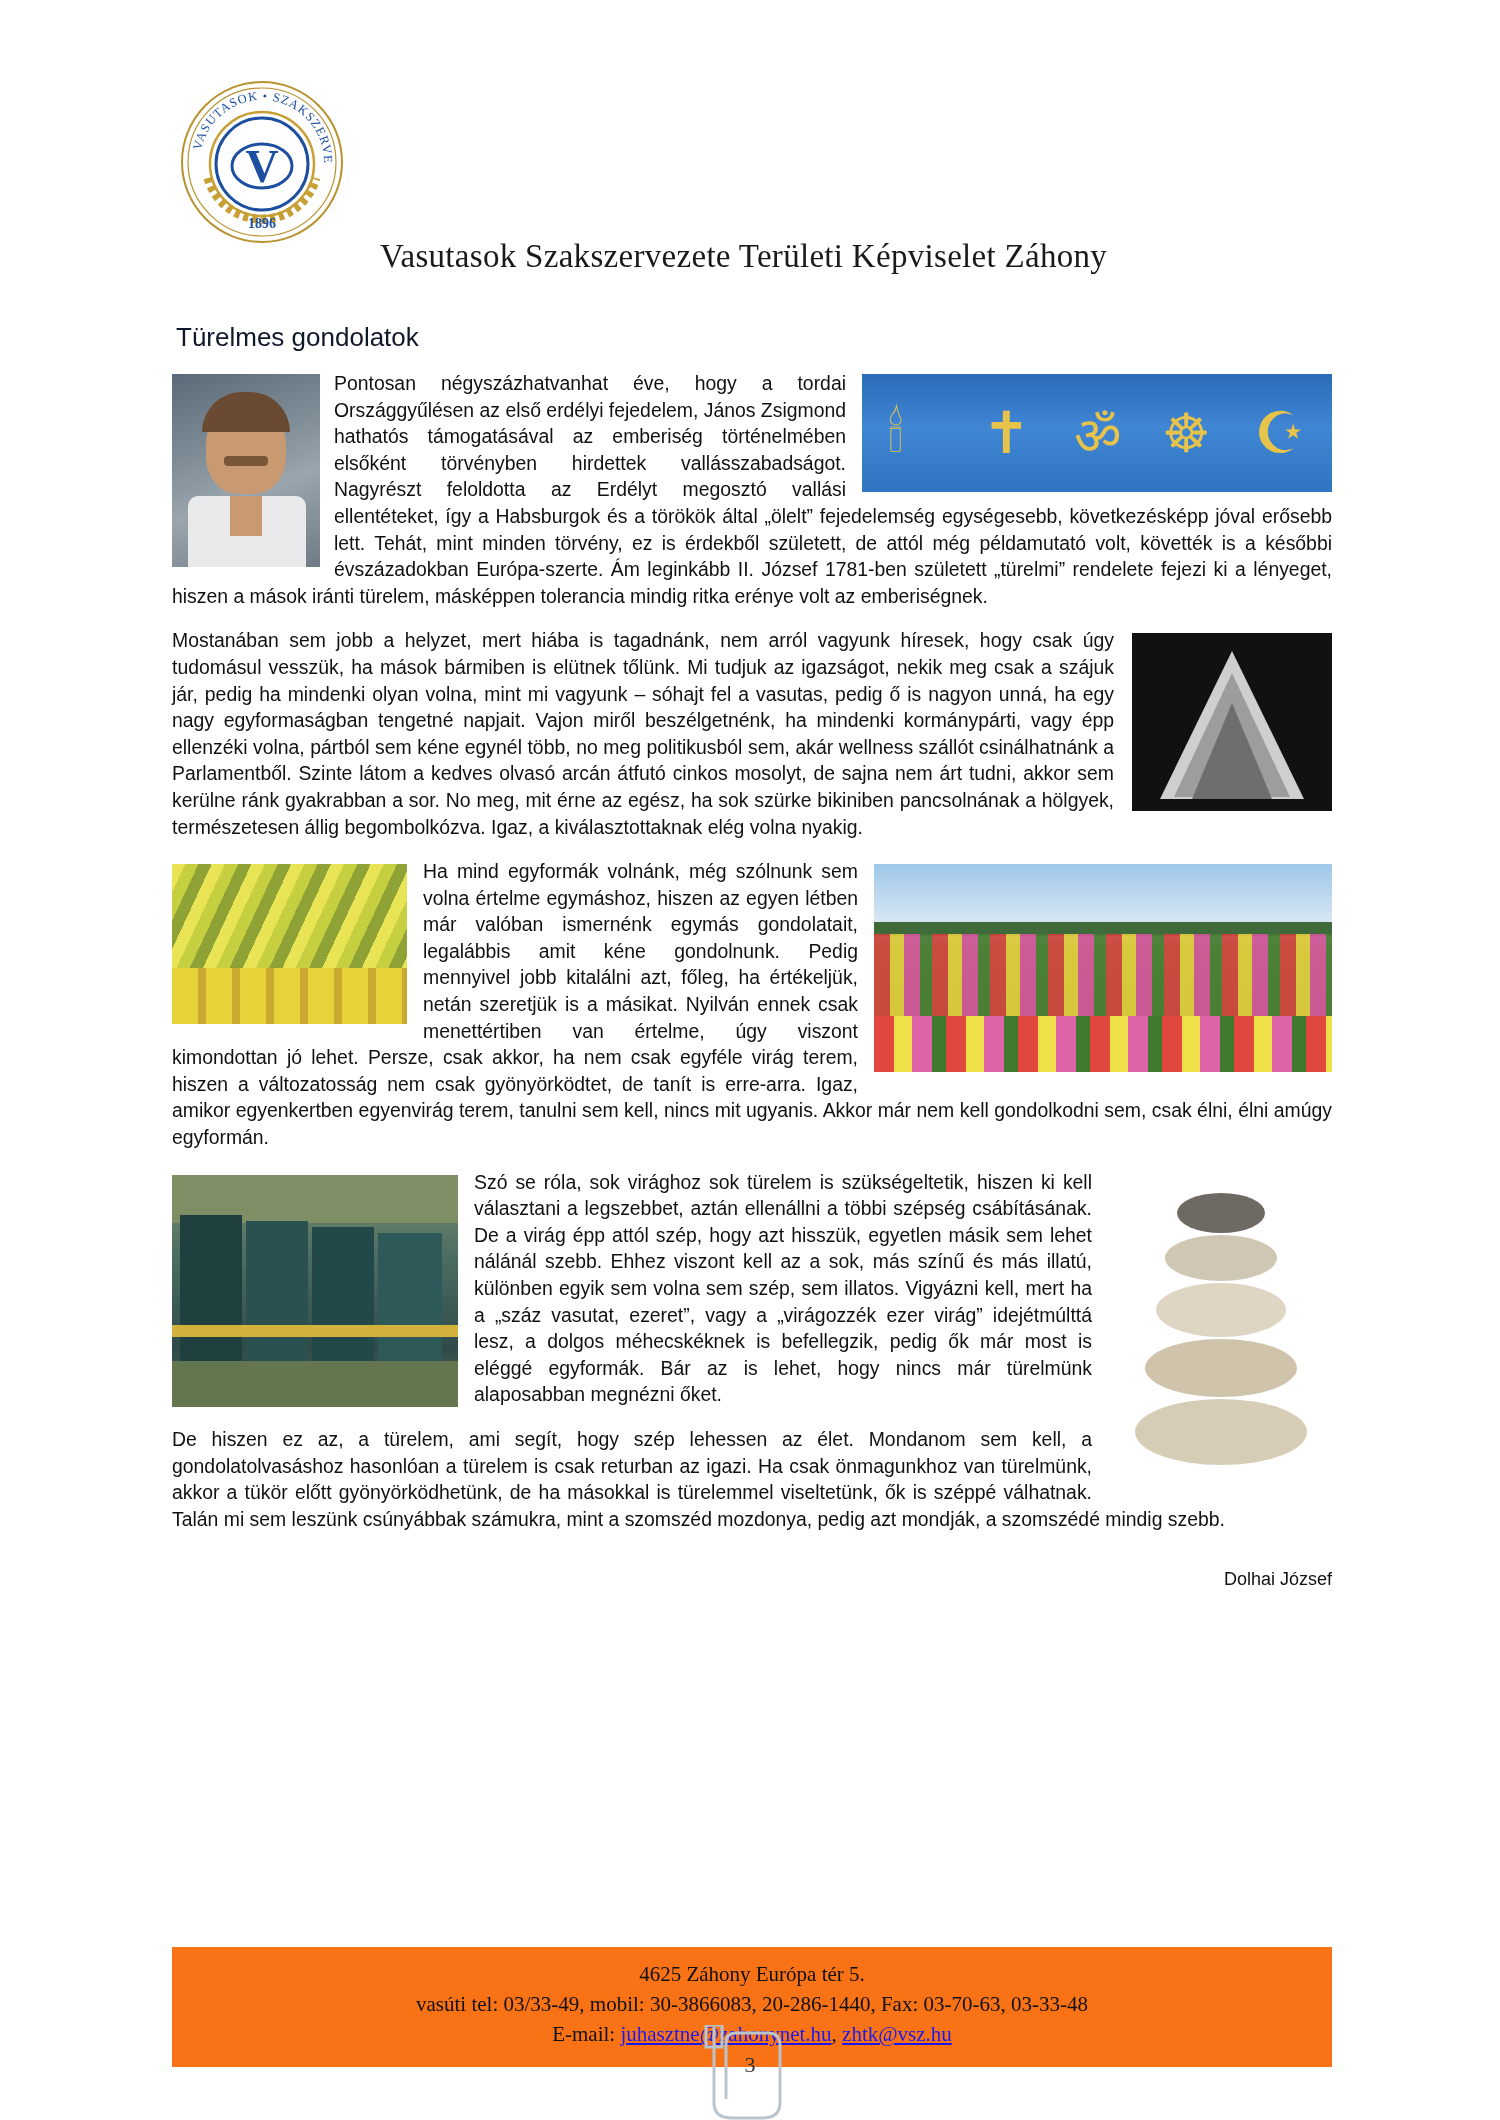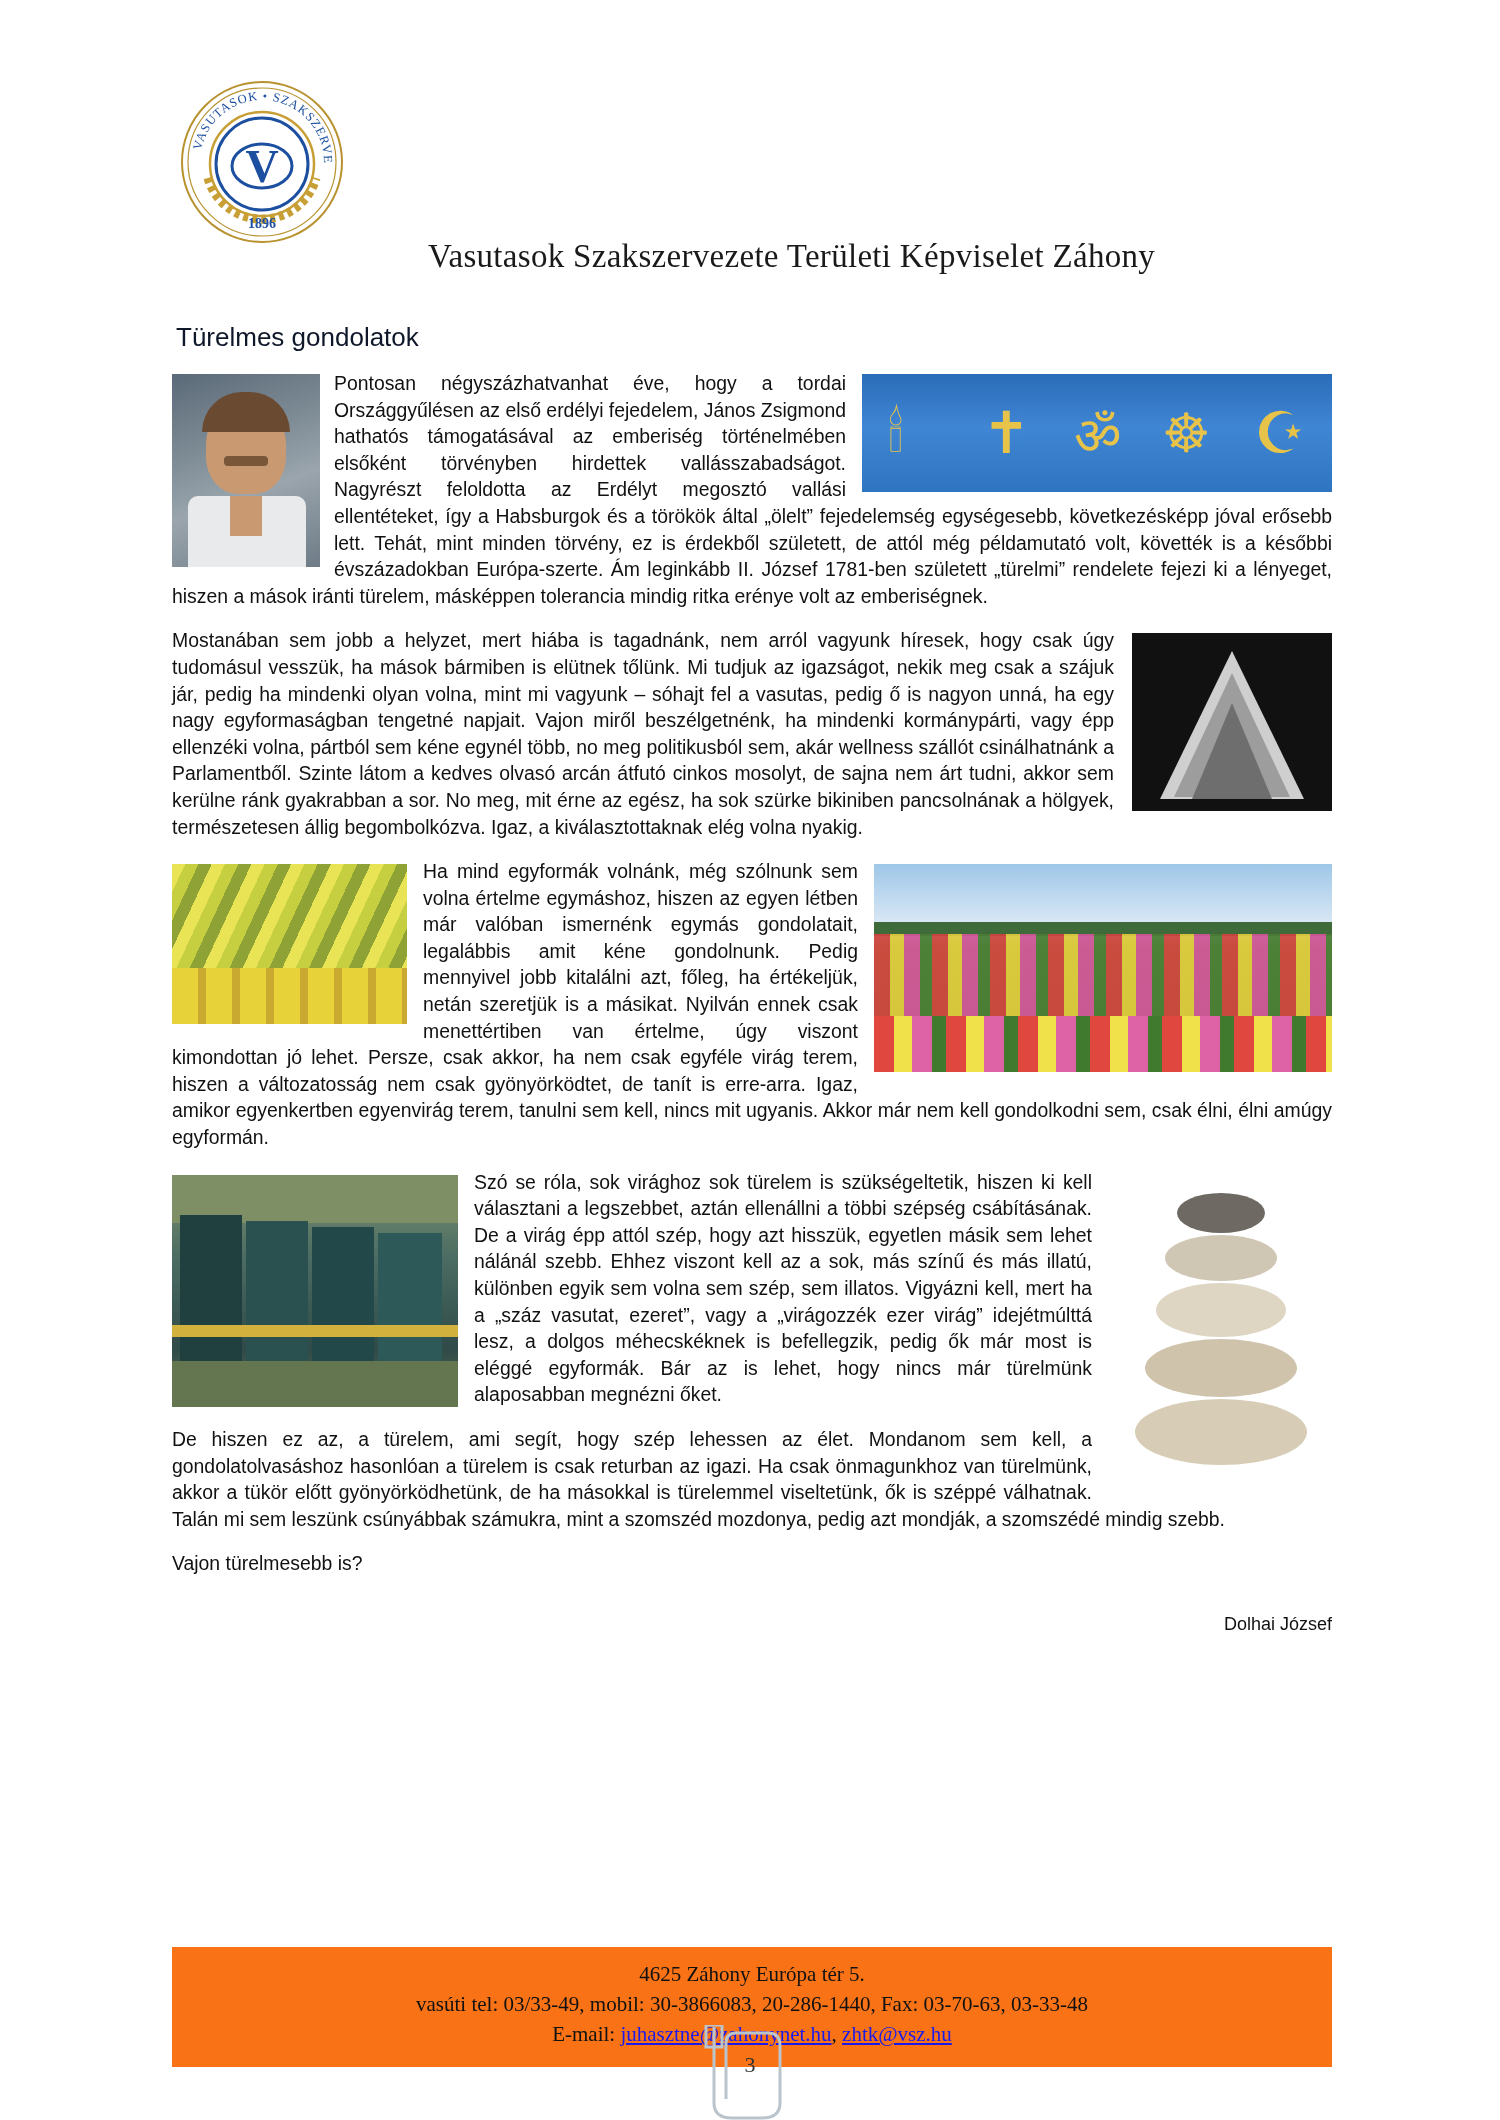--- a/index.html
+++ b/index.html
@@ -35,21 +35,20 @@
   .logo svg { display: block; }
   .org-title {
     position: absolute;
     left: 380px;
     top: 238px;
     font-family: "Liberation Serif", serif;
     font-size: 33px;
     letter-spacing: 0.3px;
     color: #1a1a1a;
     white-space: nowrap;
-    margin-left: 48px;
   }
 
   
   .article-title {
     position: absolute;
     left: 176px;
     top: 305px;
     font-size: 26px;
     font-weight: normal;
     color: #0f172a;
@@ -260,21 +259,20 @@
       <div style="position:absolute;left:8px;top:40px;width:62px;height:150px;background:#20403f;"></div>
       <div style="position:absolute;left:74px;top:46px;width:62px;height:144px;background:#2a5150;"></div>
       <div style="position:absolute;left:140px;top:52px;width:62px;height:138px;background:#23484a;"></div>
       <div style="position:absolute;left:206px;top:58px;width:64px;height:132px;background:#2d5a58;"></div>
       <div style="position:absolute;left:0;bottom:0;right:0;height:46px;background:#63764f;"></div>
       <div style="position:absolute;left:0;top:150px;right:0;height:12px;background:#d2b23c;"></div>
     </div>
     <p>Szó se róla, sok virághoz sok türelem is szükségeltetik, hiszen ki kell választani a legszebbet, aztán ellenállni a többi szépség csábításának. De a virág épp attól szép, hogy azt hisszük, egyetlen másik sem lehet nálánál szebb. Ehhez viszont kell az a sok, más színű és más illatú, különben egyik sem volna sem szép, sem illatos. Vigyázni kell, mert ha a „száz vasutat, ezeret”, vagy a „virágozzék ezer virág” idejétmúlttá lesz, a dolgos méhecskéknek is befellegzik, pedig ők már most is eléggé egyformák. Bár az is lehet, hogy nincs már türelmünk alaposabban megnézni őket.</p>
 
     <p>De hiszen ez az, a türelem, ami segít, hogy szép lehessen az élet. Mondanom sem kell, a gondolatolvasáshoz hasonlóan a türelem is csak returban az igazi. Ha csak önmagunkhoz van türelmünk, akkor a tükör előtt gyönyörködhetünk, de ha másokkal is türelemmel viseltetünk, ők is széppé válhatnak. Talán mi sem leszünk csúnyábbak számukra, mint a szomszéd mozdonya, pedig azt mondják, a szomszédé mindig szebb.</p>
-    <p>Vajon türelmesebb is?</p>
 
     <p class="sig">Dolhai József</p>
   </div>
 
   <div class="footer">
     <div>4625 Záhony Európa tér 5.</div>
     <div>vasúti tel: 03/33-49, mobil: 30-3866083, 20-286-1440, Fax: 03-70-63, 03-33-48</div>
     <div>
       <span>E-mail: </span><a href="#">juhasztne@zahonynet.hu</a><span>, </span><a href="#">zhtk@vsz.hu</a>
     </div>

